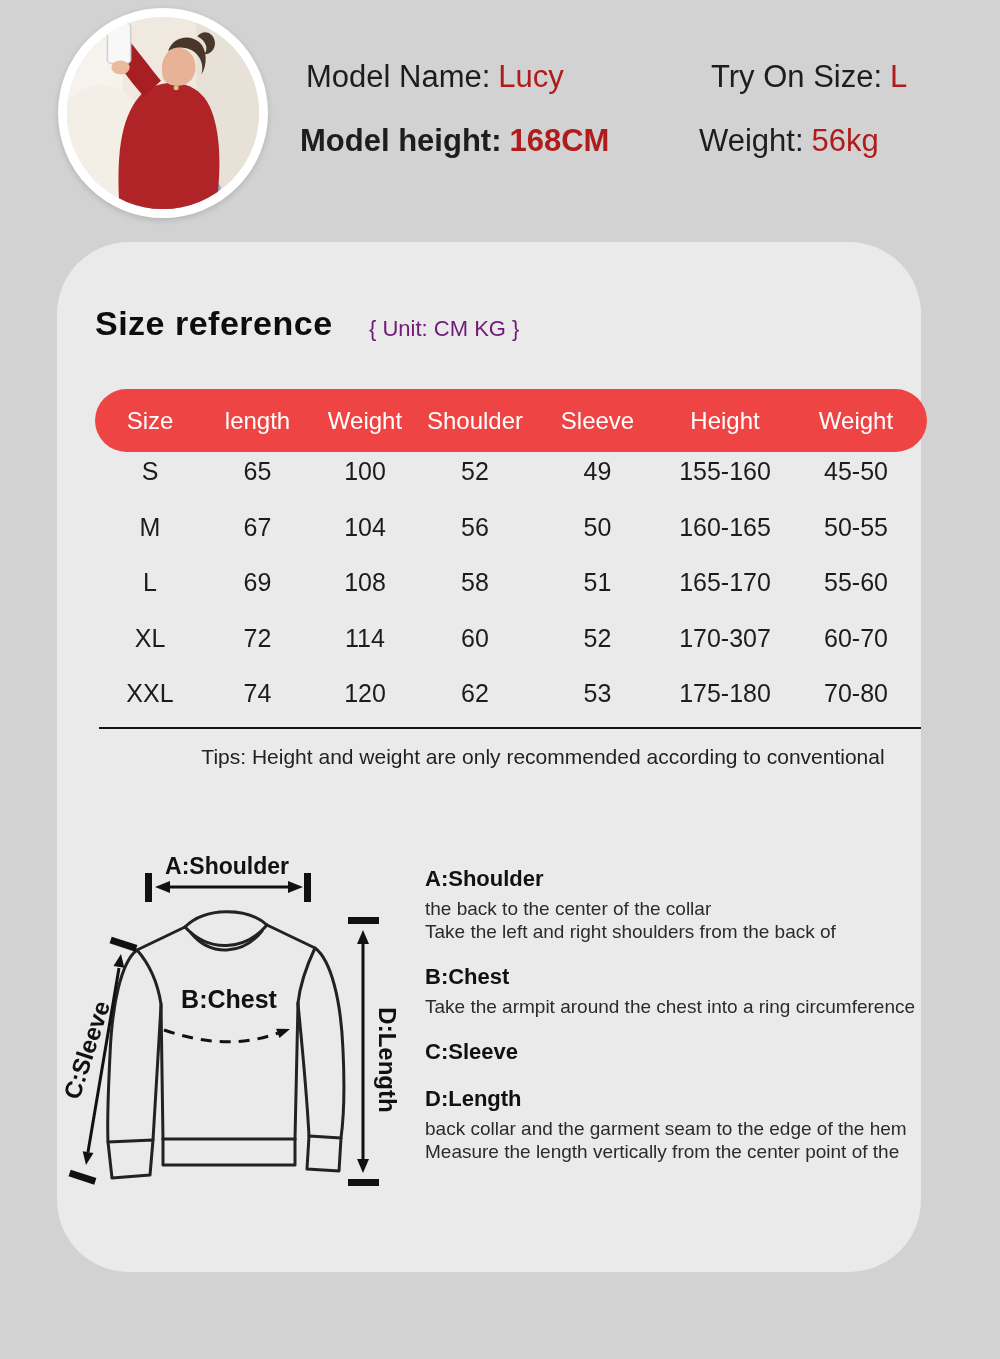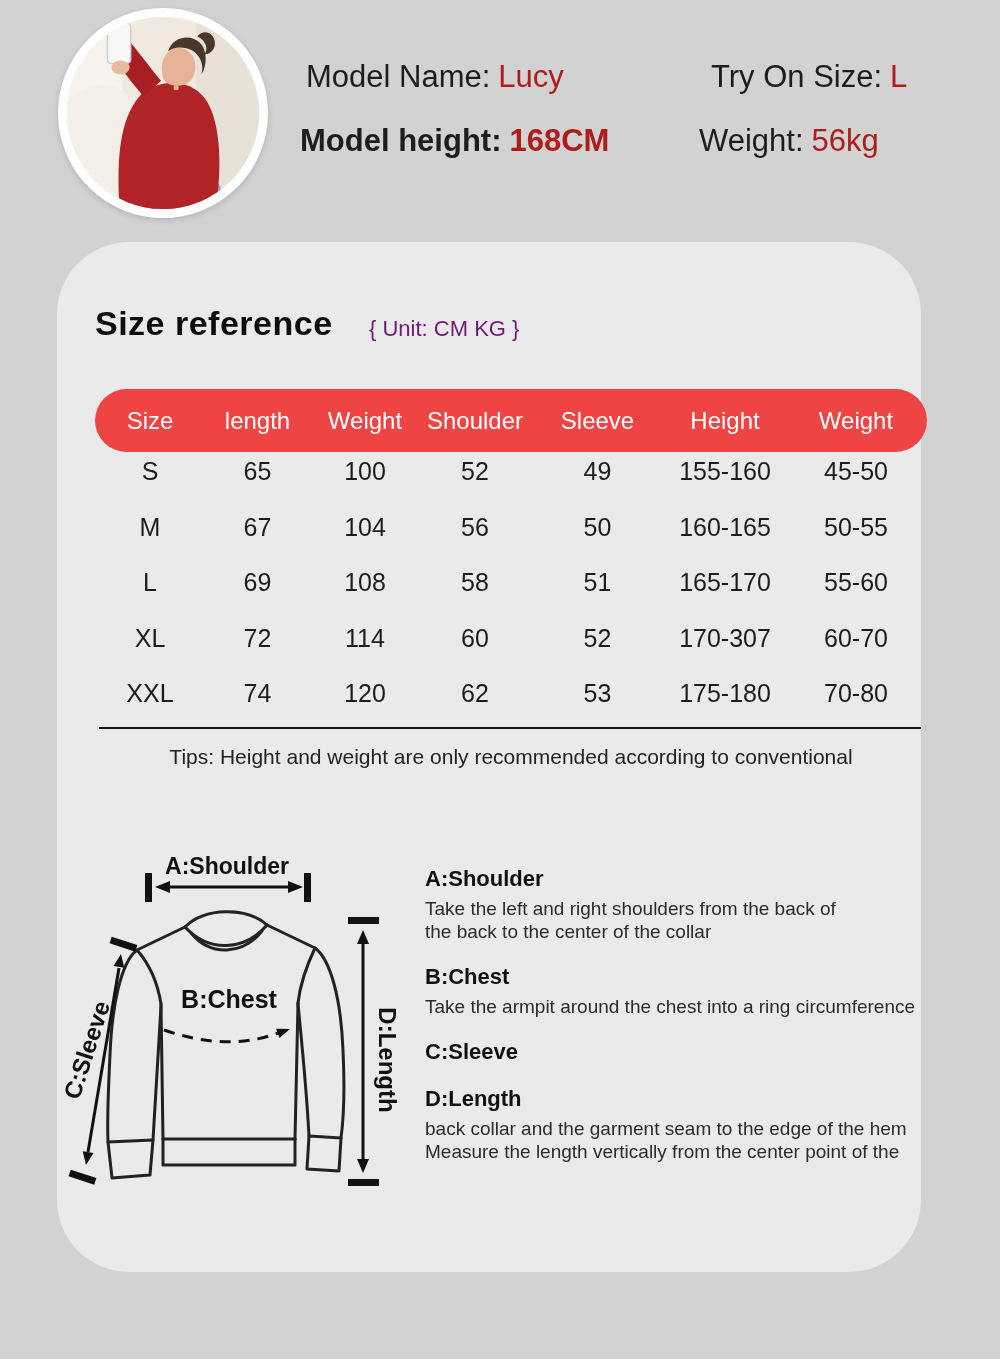--- a/index.html
+++ b/index.html
@@ -23,21 +23,21 @@
   .pill{position:absolute;left:38px;top:147px;width:832px;height:63px;background:#ef4444;border-radius:32px;
     display:grid;grid-template-columns:110px 105px 110px 110px 135px 120px 142px;align-items:center;}
   .pill .hcell{color:#fff;font-size:24px;text-align:center;}
 
   .tbody{position:absolute;left:38px;top:202px;width:832px;
     display:grid;grid-template-columns:110px 105px 110px 110px 135px 120px 142px;grid-auto-rows:55.5px;align-items:center;}
   .tbody .cell{font-size:25px;color:#1c1c1c;text-align:center;white-space:nowrap;}
 
   .divider{position:absolute;left:42px;top:485px;width:822px;height:2px;background:#111;}
 
-  .tips{position:absolute;left:0;top:500px;width:908px;text-align:center;font-size:21px;line-height:29px;color:#222;}
+  .tips{position:absolute;left:0;top:500px;width:908px;text-align:center;font-size:21px;line-height:29px;color:#222;padding-left:32px;}
   .tips span{display:block;white-space:nowrap;}
 
   
   .diagram{position:absolute;left:0;top:598px;width:420px;height:395px;}
   .diagram text{font-family:"Liberation Sans",sans-serif;font-weight:bold;fill:#111;}
   .sweater{fill:none;stroke:#222;stroke-width:3;stroke-linejoin:round;stroke-linecap:round;}
   .arrowline{stroke:#111;stroke-width:3;fill:none;}
   .arrowhead{fill:#111;stroke:none;}
   .endbar{fill:#111;}
 
@@ -195,22 +195,22 @@
         <rect class="endbar" x="291" y="339" width="31" height="7"></rect>
         <line class="arrowline" x1="306" y1="100" x2="306" y2="322"></line>
         <polygon class="arrowhead" points="306,90 300,104 312,104"></polygon>
         <polygon class="arrowhead" points="306,333 300,319 312,319"></polygon>
       </g>
     </svg>
 
     <div class="guide">
       <div class="item">
         <h3>A:Shoulder</h3>
+        <span class="line">the back to the center of the collar</span>
         <span class="line">Take the left and right shoulders from the back of</span>
-        <span class="line">the back to the center of the collar</span>
       </div>
       <div class="item">
         <h3>B:Chest</h3>
         <span class="line">Take the armpit around the chest into a ring circumference</span>
       </div>
       <div class="item">
         <h3>C:Sleeve</h3>
       </div>
       <div class="item">
         <h3>D:Length</h3>

